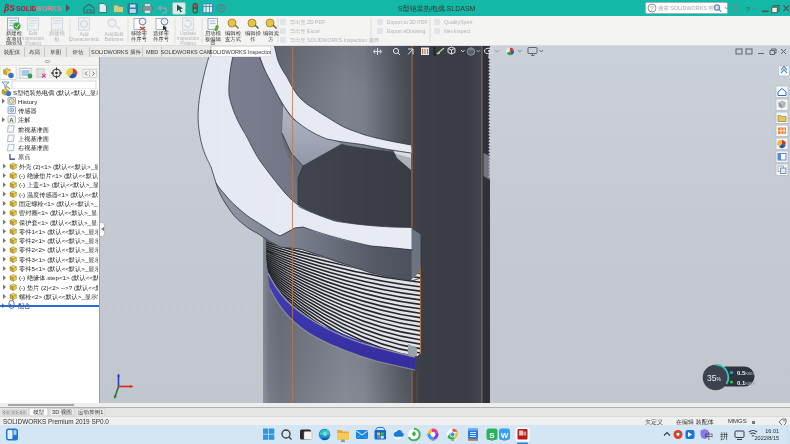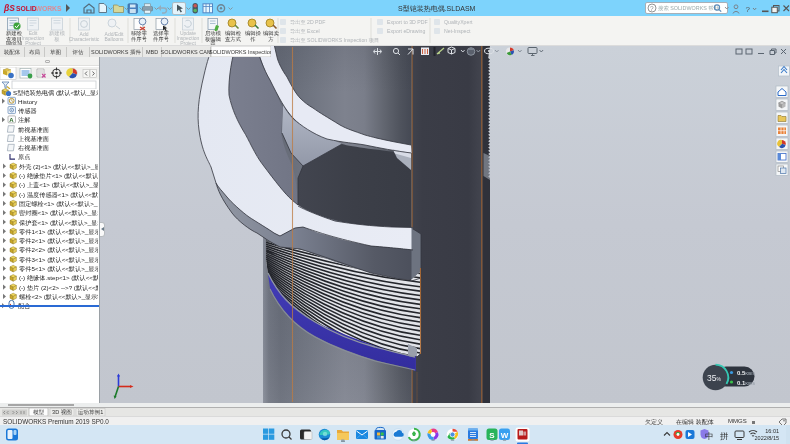--- a/index.html
+++ b/index.html
@@ -1,18 +1,18 @@
 <!DOCTYPE html>
 <html><head><meta charset="utf-8">
 <style>
 *{margin:0;padding:0;box-sizing:border-box}
 html,body{width:790px;height:444px;overflow:hidden}
 body{font-family:"Liberation Sans",sans-serif;background:#f0f0ee;position:relative}
 .ab{position:absolute}
-#titlebar{left:0;top:0;width:790px;height:16px;background:#7dd3fc}
+#titlebar{left:0;top:0;width:790px;height:16px;background:#14b8a6}
 #ribbon{left:0;top:16px;width:790px;height:30px;background:#f4f4f2;border-bottom:1px solid #dcdcdc}
 #tabrow{left:0;top:46px;width:271px;height:11px;background:#e9e9e7}
 #panel{left:0;top:57px;width:100px;height:346px;background:#fff;border-right:1px solid #9aa0a5}
 #viewport{left:100px;top:46px;width:690px;height:357px;overflow:hidden}
 #botstrip{left:0;top:403px;width:790px;height:4px;background:#eceeee}
 #bottabs{left:0;top:407px;width:790px;height:9px;background:#e6e6e4;border-top:1px solid #b0b0b0}
 #statusbar{left:0;top:416px;width:790px;height:9px;background:#f0f0f0;border-top:1px solid #dadada}
 #taskbar{left:0;top:425px;width:790px;height:19px;background:#d4e6f4}
 .t{position:absolute;white-space:nowrap}
 </style></head>

